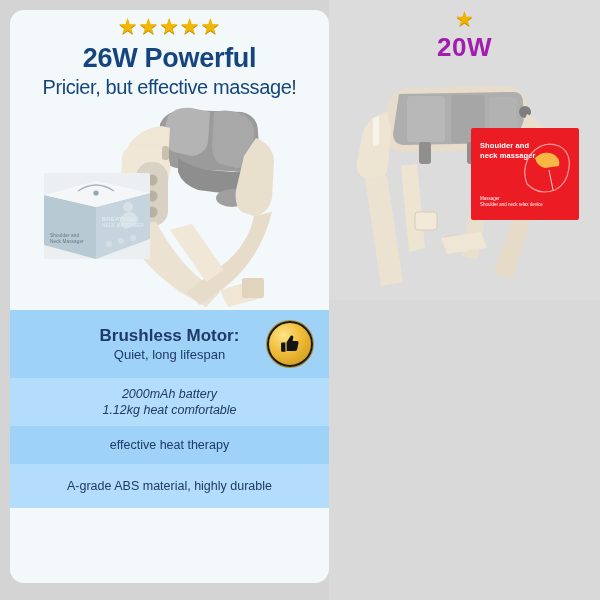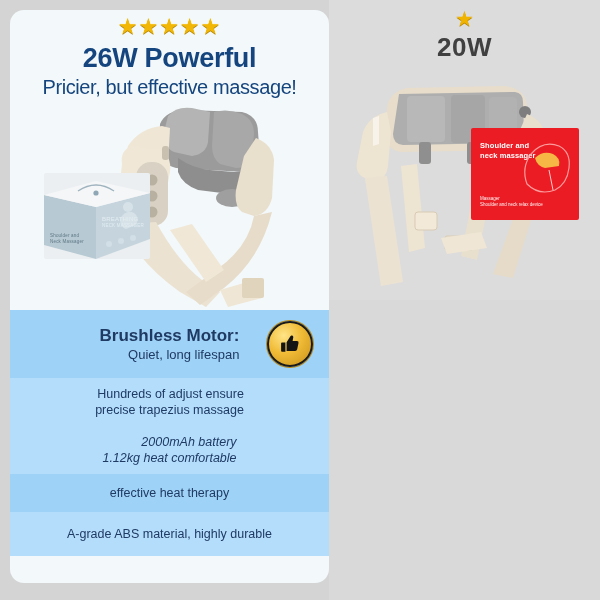--- a/index.html
+++ b/index.html
@@ -48,21 +48,21 @@
   .right-star {
     font-size: 21px;
     line-height: 22px;
     color: #f0b400;
     text-shadow: 0 1px 0 #b98700;
     display: block;
   }
   .right-watt {
     font-size: 26px;
     font-weight: bold;
-    color: #404040;
+    color: #a21caf;
     letter-spacing: 0.5px;
     margin-top: 2px;
     line-height: 30px;
   }
 
   
   .left-card {
     position: absolute;
     left: 10px;
     top: 10px;
@@ -120,21 +120,21 @@
     position: absolute;
     left: 0;
     top: 300px;
     width: 319px;
   }
   .row {
     box-sizing: border-box;
     display: flex;
     align-items: center;
     justify-content: center;
-    text-align: right;
+    text-align: center;
     position: relative;
   }
   .row .txt {
     padding: 0 14px;
     line-height: 17px;
   }
 
   
   .rows-left .row { color: #1f3a63; }
   .rows-left .row.a { background: #9fd2f7; }
@@ -353,26 +353,20 @@
           <span class="title-line">Brushless Motor:</span>
           <span class="sub-line">Quiet, long lifespan</span>
         </div>
         <div class="badge">
           <svg width="24" height="24" viewBox="0 0 24 24">
             <path d="M4 10.5 h3.4 v9.2 H4 a0.9 0.9 0 0 1 -0.9 -0.9 v-7.4 A0.9 0.9 0 0 1 4 10.5 Z" fill="#141414"></path>
             <path d="M8.6 10.2 L12.4 4.2 a1.6 1.6 0 0 1 2.9 1.1 l-0.7 3.6 h4.2 a1.7 1.7 0 0 1 1.7 2.1 l-1.3 6.2 a2.2 2.2 0 0 1 -2.1 1.7 H8.6 Z" fill="#141414"></path>
           </svg>
         </div>
       </div>
-      <div class="row b r1">
-        <div class="txt">
-          <span class="body-line">Hundreds of adjust ensure</span>
-          <span class="body-line">precise trapezius massage</span>
-        </div>
-      </div>
       <div class="row b r3">
         <div class="txt">
           <span class="body-line">2000mAh battery</span>
           <span class="body-line">1.12kg heat comfortable</span>
         </div>
       </div>
       <div class="row a r4">
         <div class="txt">
           <span class="body-line">effective heat therapy</span>
         </div>

